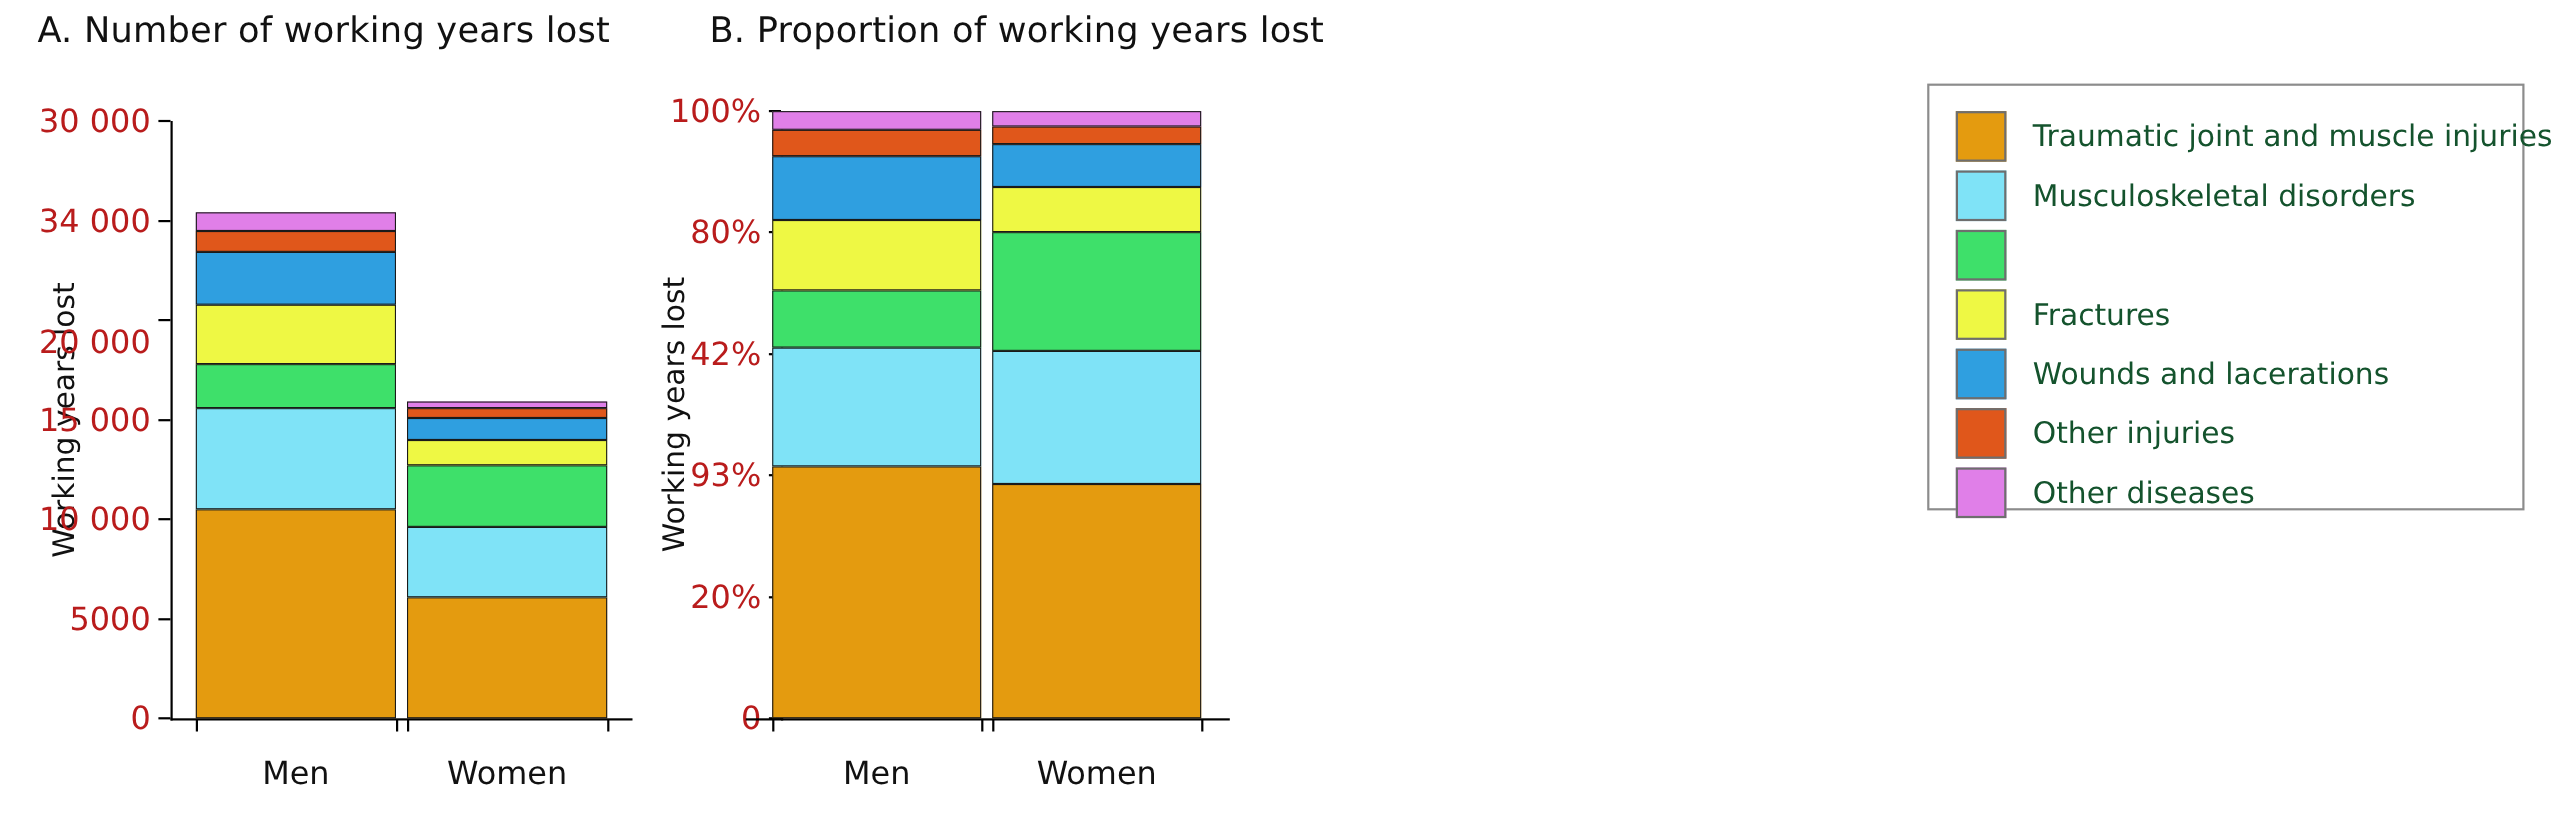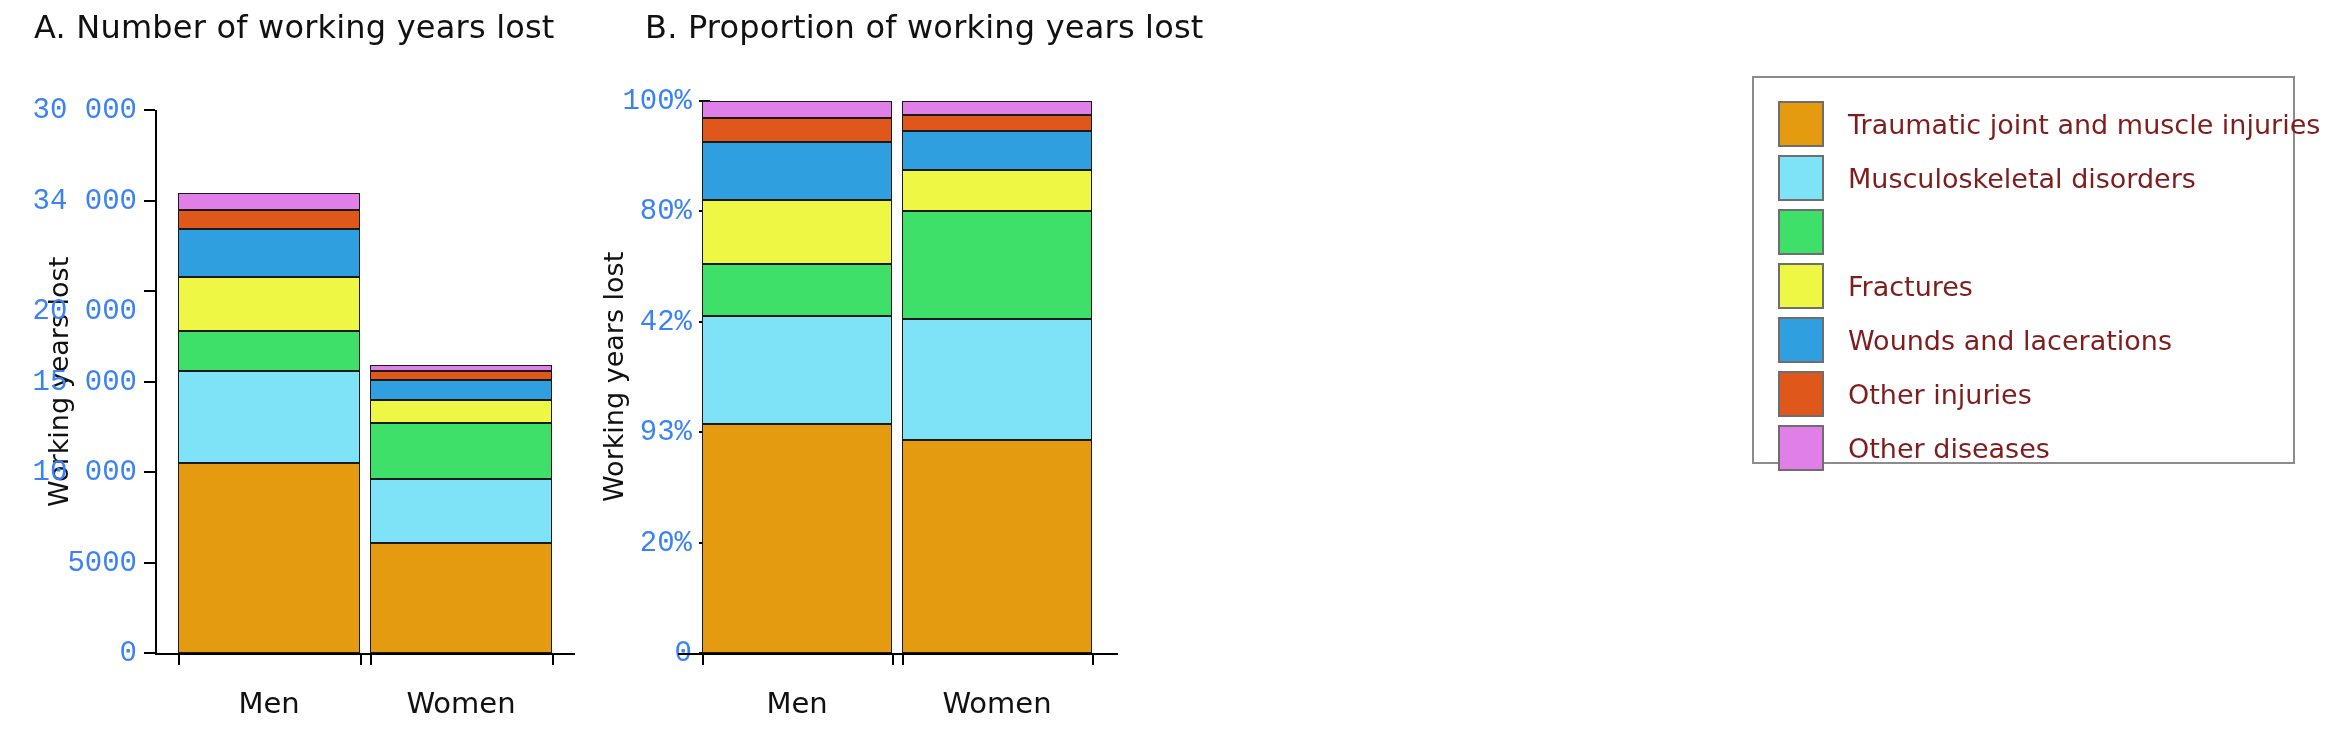--- a/index.html
+++ b/index.html
@@ -18,22 +18,22 @@
 
   
   .plot{position:absolute;}
   .axis-label{
     position:absolute;writing-mode:vertical-rl;transform:rotate(180deg);
     font-size:27px;color:#111;white-space:nowrap;text-align:center;
   }
   .spine{position:absolute;background:#000;}
   .tick{position:absolute;background:#000;height:2px;width:11px;}
   .ticklabel{
-    position:absolute;font-size:29px;color:#3b82f6;white-space:nowrap;
-    transform:translateY(-50%);font-family:Liberation Mono, monospace;
+    position:absolute;font-size:29px;color:#b91c1c;white-space:nowrap;
+    transform:translateY(-50%);
   }
   .catlabel{
     position:absolute;font-size:29px;color:#111;white-space:nowrap;
     transform:translateX(-50%);
   }
   .bar{position:absolute;}
   .seg{
     position:absolute;left:0;right:0;
     border:1.6px solid #1a1a1a;box-sizing:border-box;
   }
@@ -42,21 +42,21 @@
   .legend{
     position:absolute;left:1752px;top:76px;width:543px;height:388px;
     border:2px solid #8c8c8c;background:#fff;box-sizing:border-box;
   }
   .legend-list{position:absolute;left:24px;top:19px;right:10px;}
   .legend-item{display:flex;align-items:center;height:54px;margin-bottom:0px;}
   .swatch{
     width:46px;height:46px;border:2px solid #6e6e6e;box-sizing:border-box;
     flex:0 0 auto;
   }
-  .legend-text{margin-left:24px;font-size:27px;color:#7f1d1d;white-space:nowrap;}
+  .legend-text{margin-left:24px;font-size:27px;color:#14532d;white-space:nowrap;}
 </style>
 </head>
 <body>
 
 <div class="figure">
 
   <div class="panel-title" id="titleA">A. Number of working years lost</div>
   <div class="panel-title" id="titleB">B. Proportion of working years lost</div>
 
   <div class="plot" id="plotA" style="left: 0px; top: 0px; width: 620px; height: 741px;">

